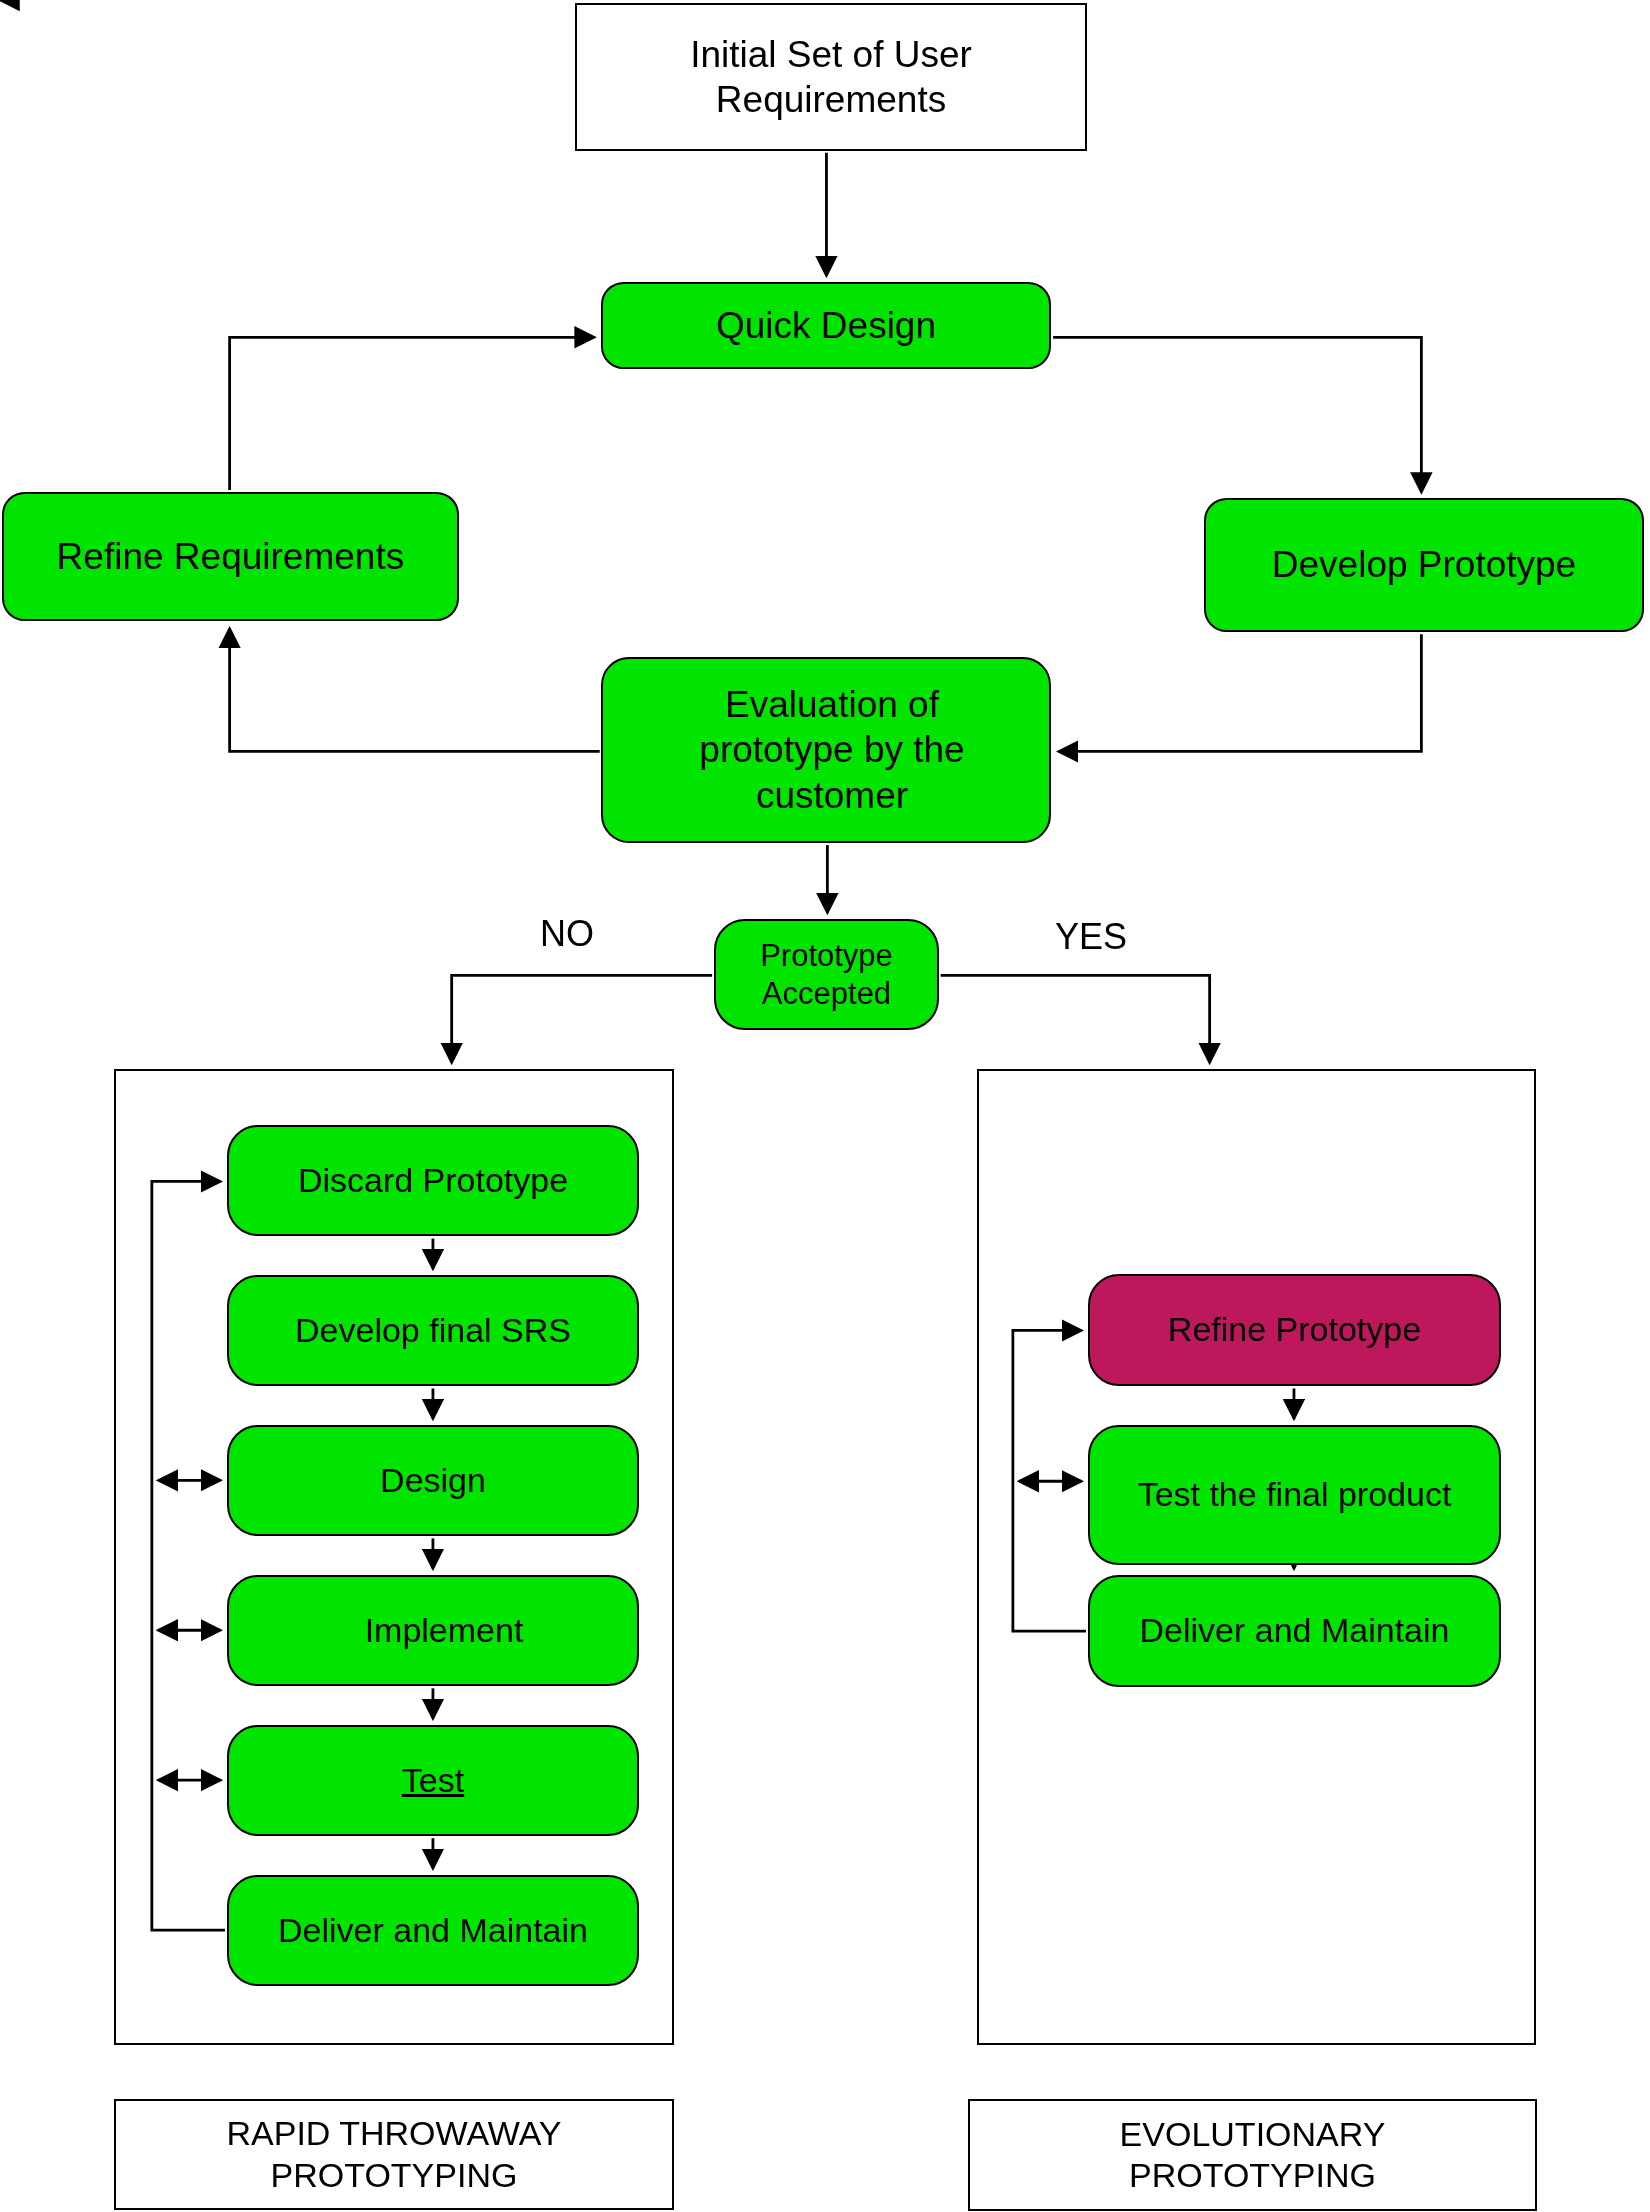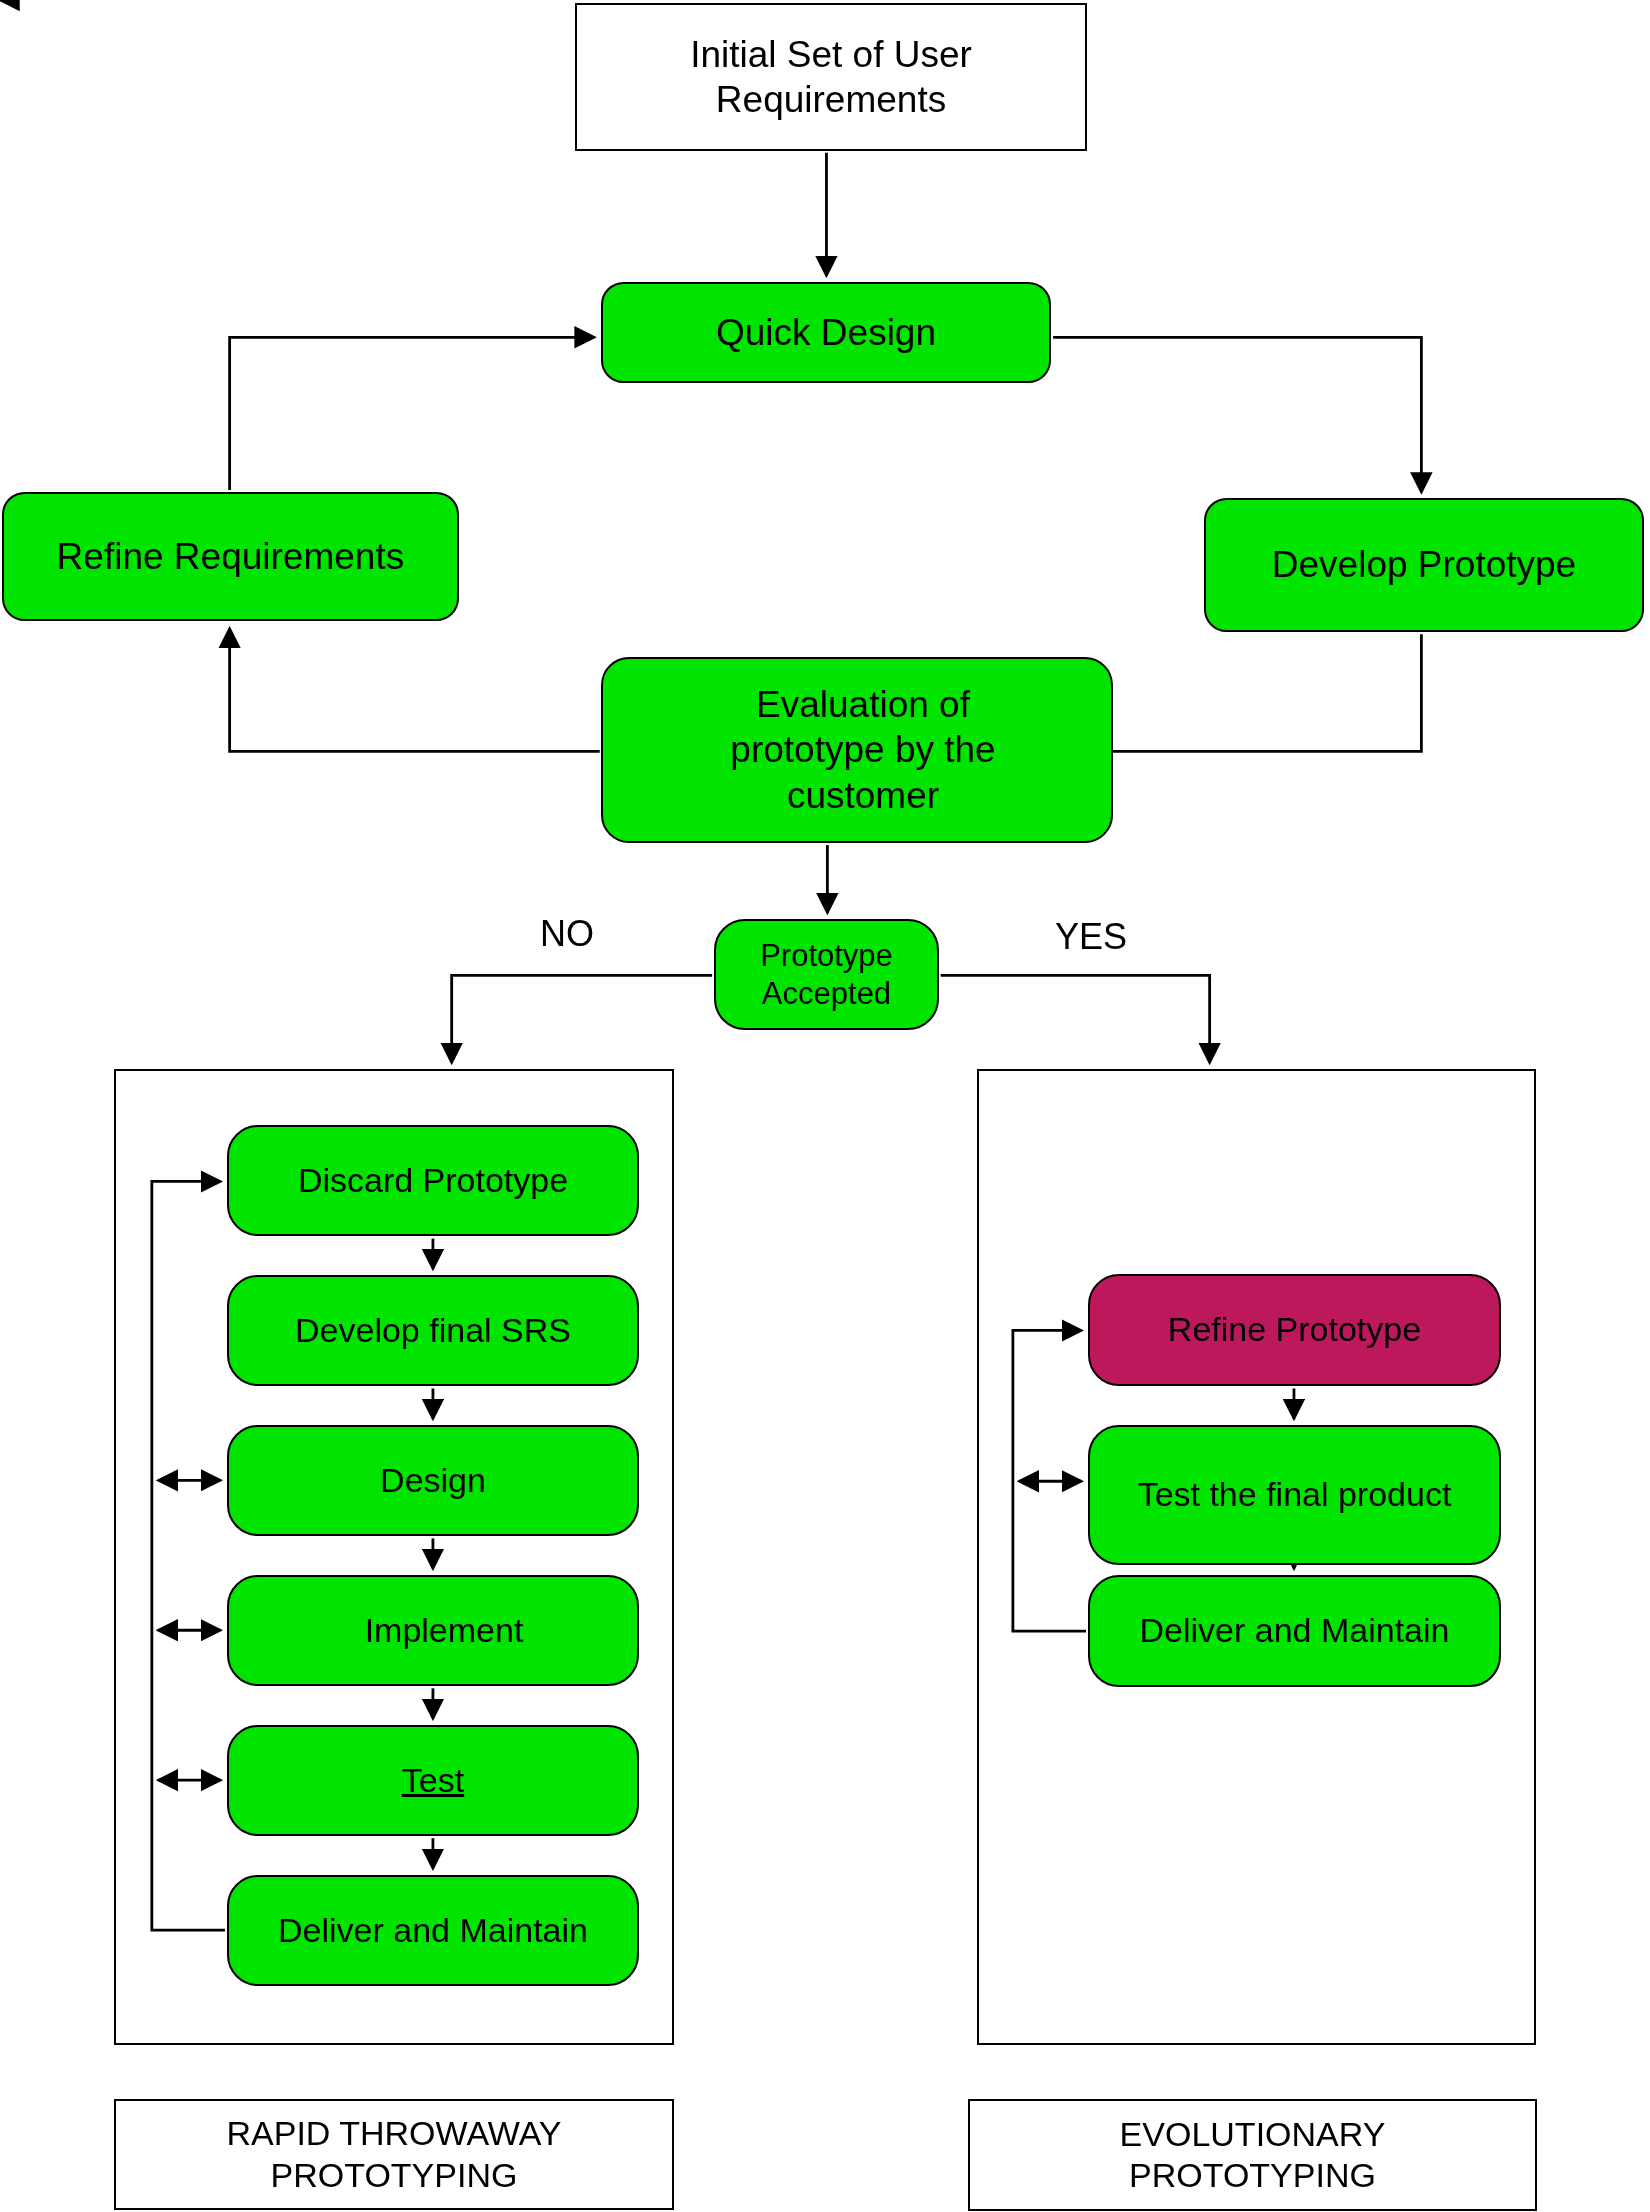--- a/index.html
+++ b/index.html
@@ -88,33 +88,33 @@
     </g>
   </svg>
 
   <div class="box container-box" style="left:114px; top:1069px; width:560px; height:976px;"></div>
   <div class="box container-box" style="left:977px; top:1069px; width:559px; height:976px;"></div>
 
   <div class="box plain f40" style="left:575px; top:2.8px; width:512px; height:148px;">
     <span class="inner" style="max-width:403px;">Initial Set of User Requirements</span>
   </div>
 
-  <div class="box node rounded f40" style="left: 601px; top: 282px; width: 450px; height: 101px; background: rgb(0, 228, 0);">
+  <div class="box node rounded f40" style="left: 601px; top: 282px; width: 450px; height: 87px; background: rgb(0, 228, 0);">
     <span class="inner">Quick Design</span>
   </div>
 
   <div class="box node rounded f40" style="left: 1.9px; top: 492px; width: 457px; height: 129px; background: rgb(0, 228, 0);">
     <span class="inner">Refine Requirements</span>
   </div>
 
   <div class="box node rounded f40" style="left: 1204px; top: 498px; width: 440px; height: 134px; background: rgb(0, 228, 0);">
     <span class="inner">Develop Prototype</span>
   </div>
 
-  <div class="box node rounded f40" style="left: 601px; top: 657px; width: 512px; height: 186px; border-radius: 28px; background: rgb(0, 228, 0); padding-left: 12px;">
+  <div class="box node rounded f40" style="left: 601px; top: 657px; width: 450px; height: 186px; border-radius: 28px; background: rgb(0, 228, 0); padding-left: 12px;">
     <span class="inner" style="max-width:323px;">Evaluation of prototype by the customer</span>
   </div>
 
   <div class="box node f33" style="left: 714px; top: 919px; width: 225px; height: 111px; background: rgb(0, 228, 0);">
     <span class="inner" style="max-width:159px;">Prototype Accepted</span>
   </div>
 
   <div class="branch-label" style="left:511px; top:913px; width:112px;">NO</div>
   <div class="branch-label" style="left:1035px; top:916px; width:112px;">YES</div>
 

